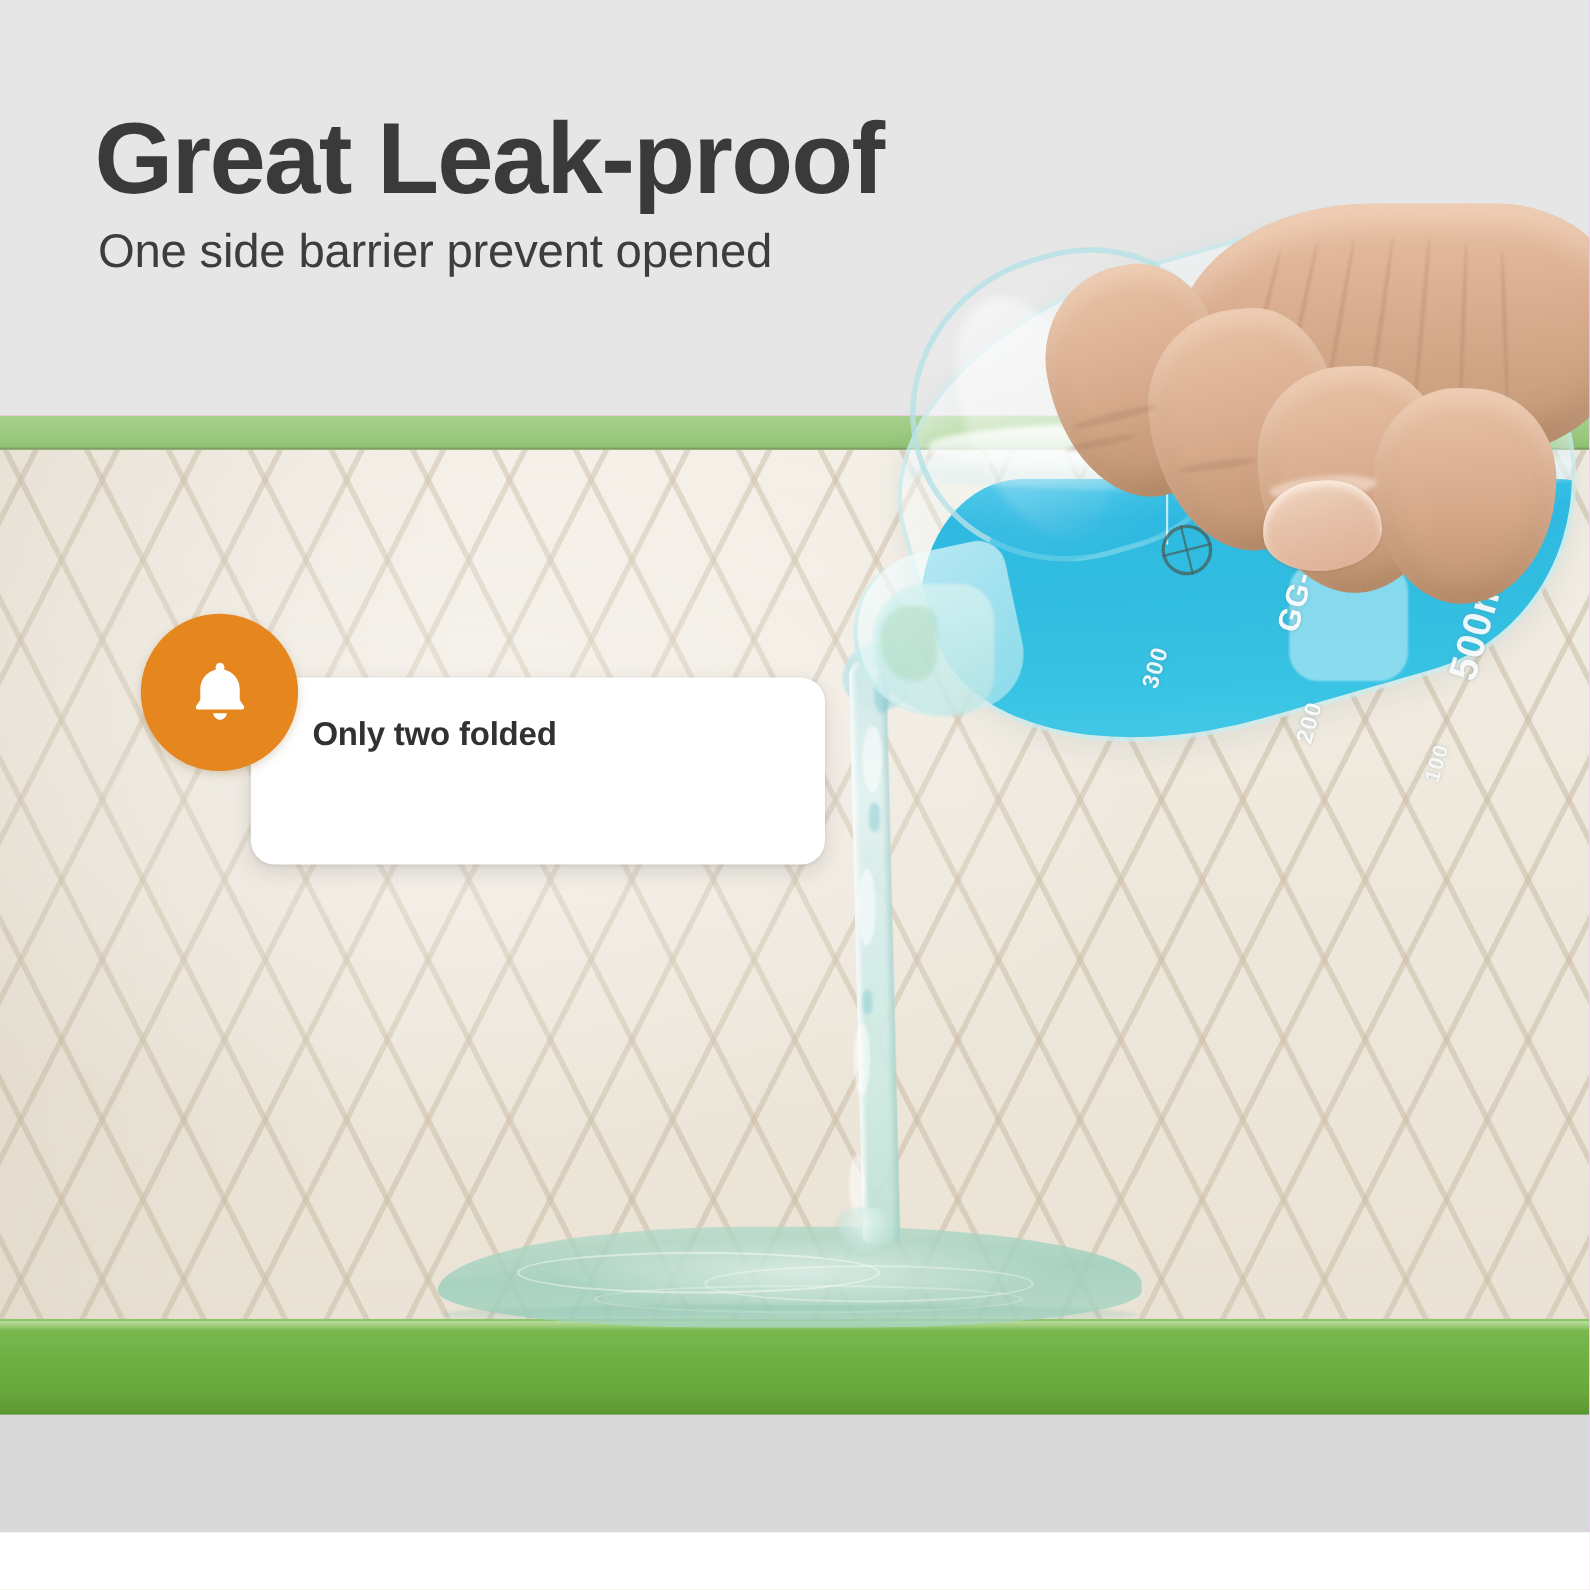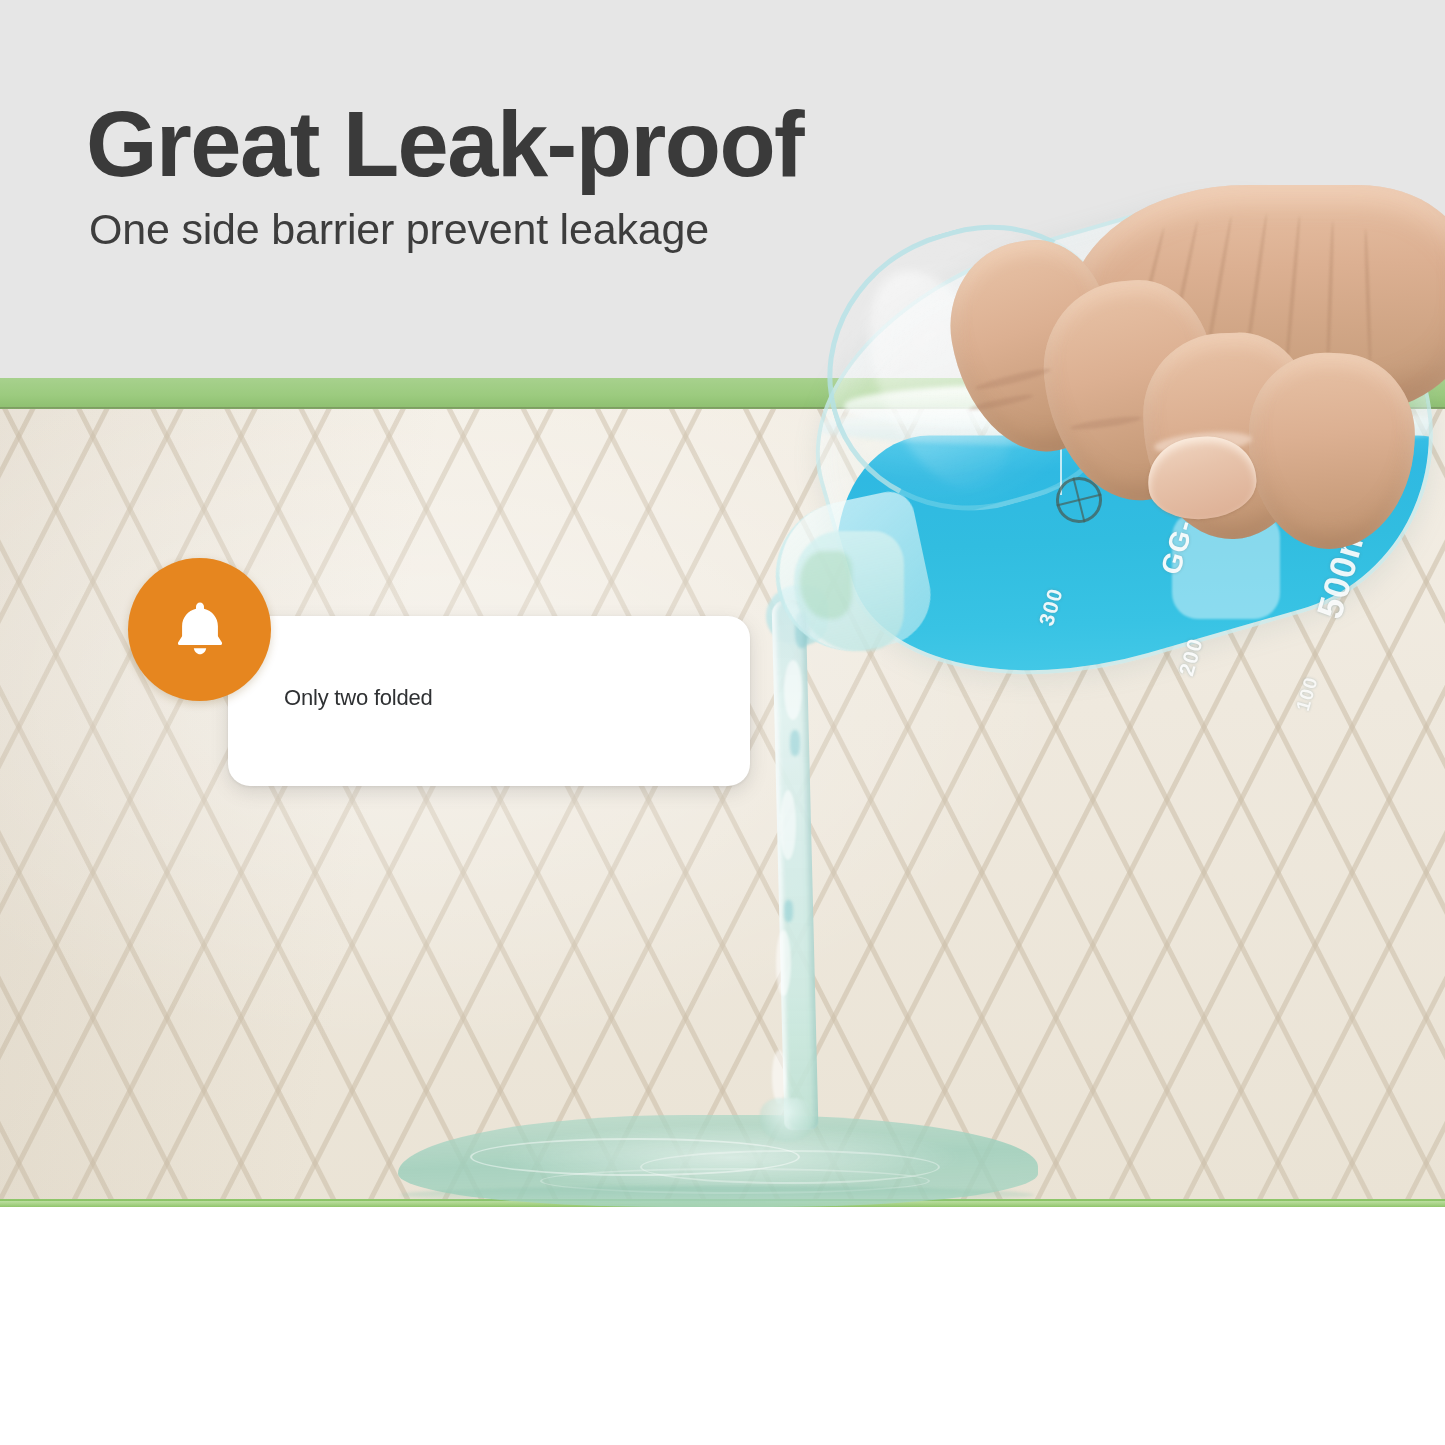--- a/index.html
+++ b/index.html
@@ -1,20 +1,20 @@
 <!DOCTYPE html>
 <html><head>
 <meta charset="utf-8">
 <style>
   html,body{margin:0;padding:0;background:#ffffff;}
   *{box-sizing:border-box;}
 
   .stage{
     position:relative;
-    width:1445px;height:1207px;
+    width:1445px;height:1393px;
     overflow:hidden;
     background:#d946ef;
     font-family:"Liberation Sans","DejaVu Sans",sans-serif;
   }
 
   
   .header-band{
     position:absolute;left:0;top:0;width:1445px;height:378px;
     background:#e6e6e6;
   }
@@ -336,22 +336,22 @@
   .fc2{left:38px;top:214px;width:66px;height:7px;transform:rotate(-12deg);}
   .fc3{left:140px;top:234px;width:72px;height:8px;transform:rotate(-8deg);}
 
   
   .callout-card{
     position:absolute;left:228px;top:616px;width:522px;height:170px;
     background:#ffffff;border-radius:22px;
     box-shadow:0 6px 18px rgba(90,90,90,.18), 0 1px 3px rgba(90,90,90,.12);
   }
   .callout-text{
-    position:absolute;left:284px;top:676px;width:460px;
-    font-size:22px;line-height:43px;font-weight:normal;
+    position:absolute;left:284px;top:646px;width:460px;
+    font-size:30px;line-height:43px;font-weight:bold;
     letter-spacing:-0.2px;color:#2f3133;
   }
   .callout-text .l2{display:block;}
   .badge{
     position:absolute;left:128px;top:558px;width:143px;height:143px;
     border-radius:50%;background:#e6861f;
     box-shadow:0 3px 9px rgba(120,80,20,.22);
   }
   .bell{
     position:absolute;left:50%;top:50%;
@@ -359,21 +359,21 @@
     width:62px;height:62px;
   }
 </style>
 </head>
 <body>
 
 <div class="stage">
 
   <div class="header-band">
     <div class="headline">Great Leak-proof</div>
-    <div class="subheadline">One side barrier prevent leakage</div>
+    <div class="subheadline">One side barrier prevent opened</div>
   </div>
 
   <div class="photo">
 
     <div class="trim-top"></div>
     <div class="trim-top-shadow"></div>
 
     <div class="pad-surface"></div>
     <div class="pad-vignette"></div>
 

